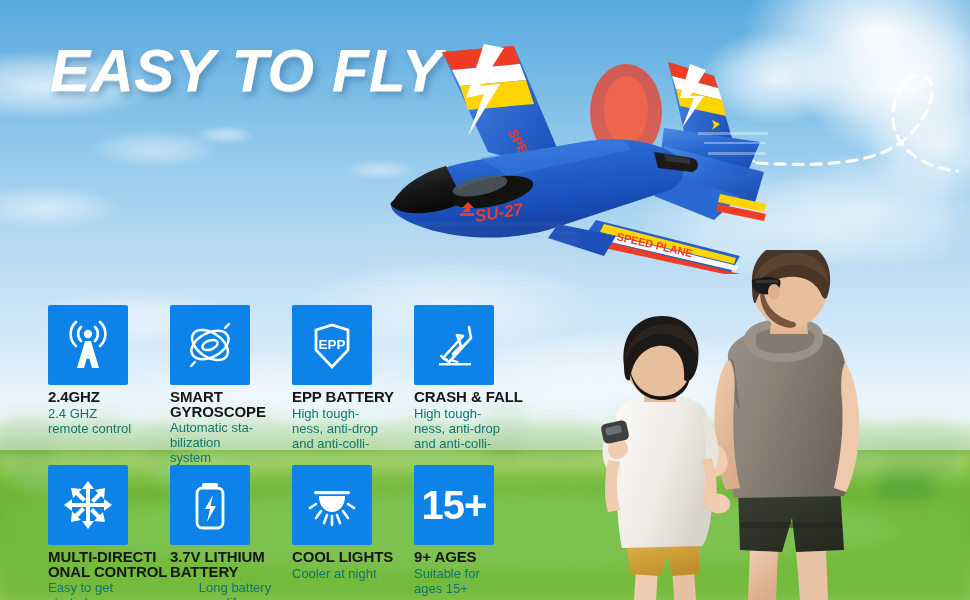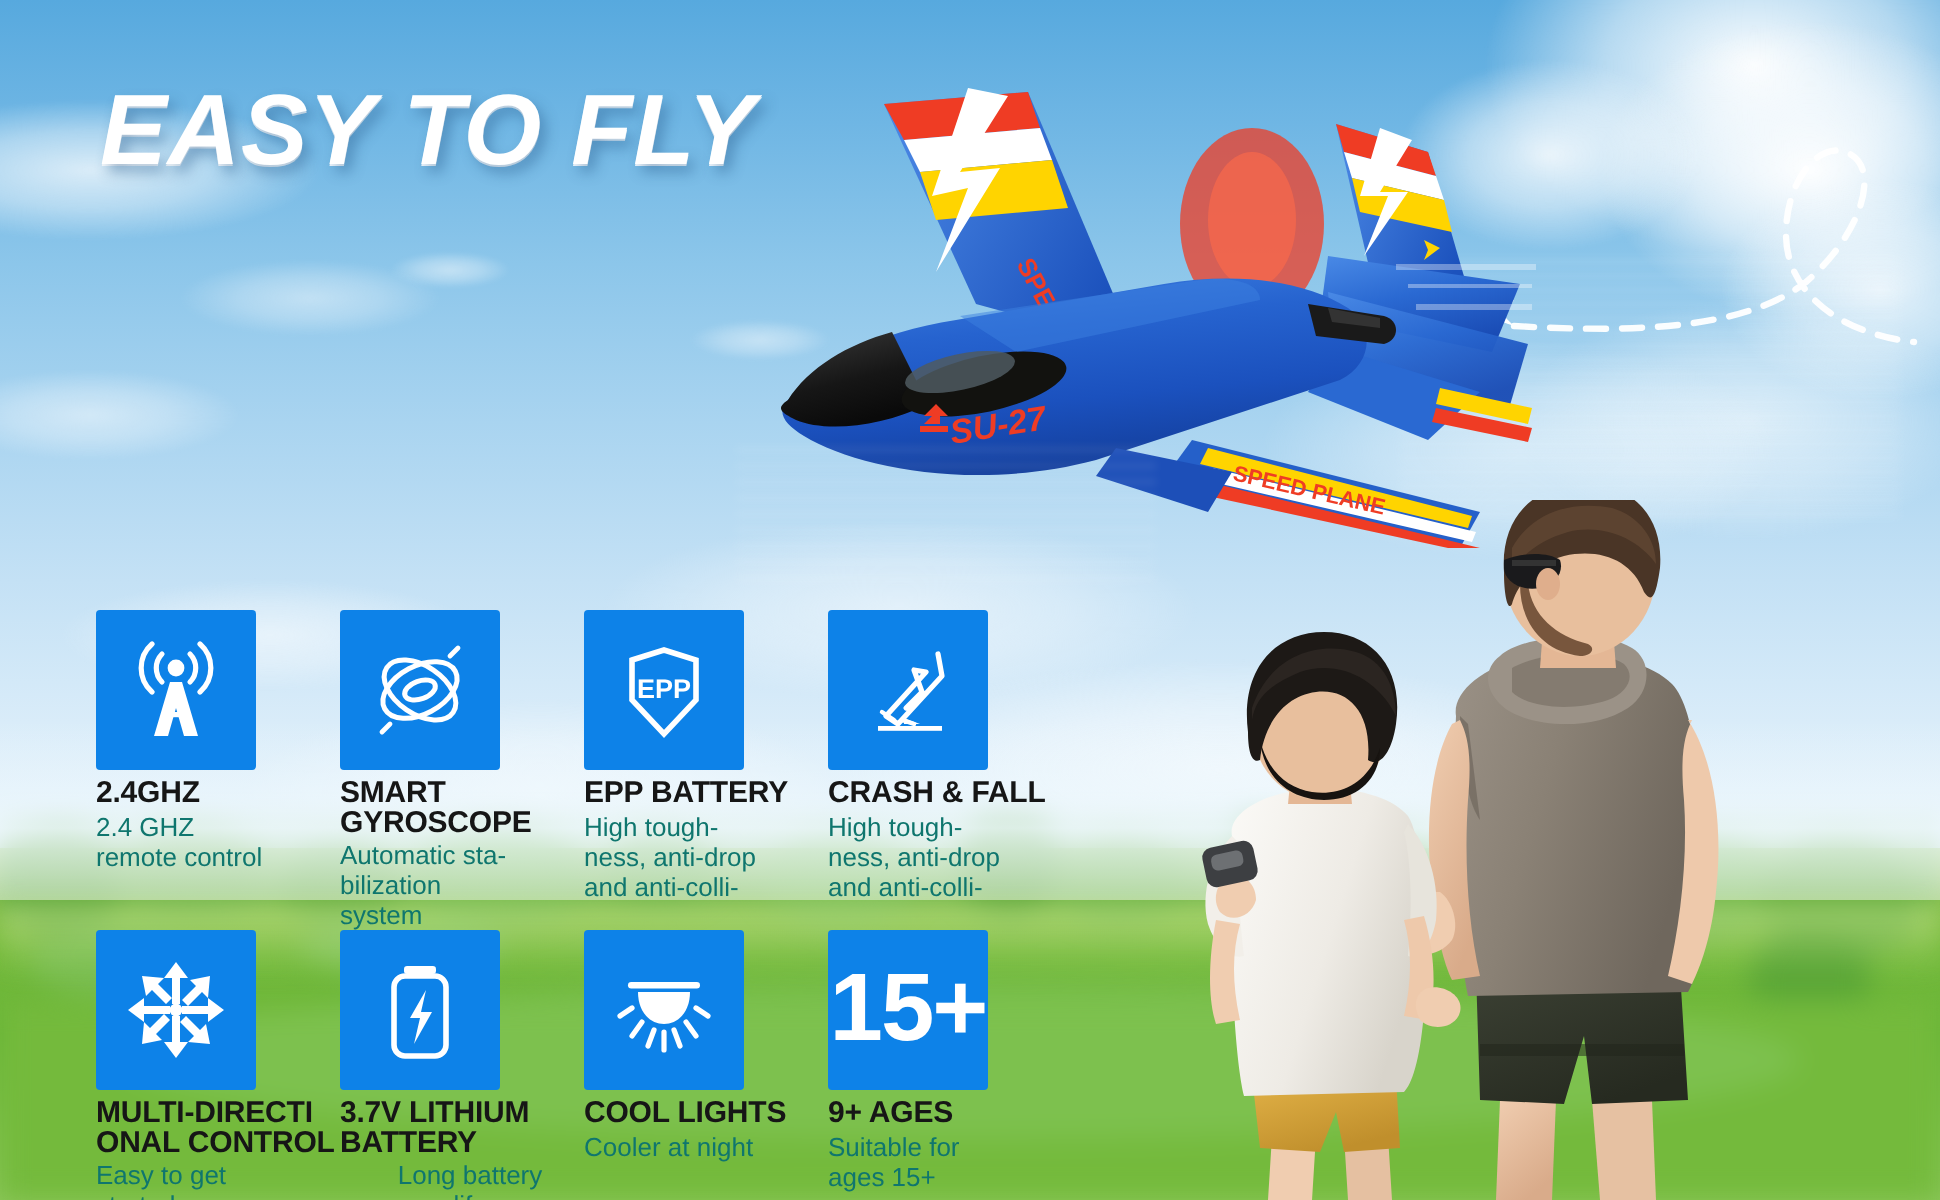--- a/index.html
+++ b/index.html
@@ -72,21 +72,21 @@
   }
   .glow-strip {
     position:absolute; left:0; top:452px; width:970px; height:36px;
     background:linear-gradient(to bottom, rgba(205,232,150,.55), rgba(205,232,150,0));
     filter:blur(6px);
   }
 
   
   .title {
     position:absolute; left:50px; top:36px;
-    font-size:50px; font-weight:bold; font-style:italic;
+    font-size:60px; font-weight:bold; font-style:italic;
     letter-spacing:0.5px; color:#ffffff;
     text-shadow:3px 4px 7px rgba(40,90,140,.45), 0 1px 0 rgba(255,255,255,.9);
     white-space:nowrap;
   }
 
   
   .flightpath { position:absolute; left:735px; top:55px; width:235px; height:135px; }
 
   
   .plane { position:absolute; left:368px; top:24px; width:400px; height:250px; }
@@ -123,21 +123,21 @@
     margin-top:5px;
     font-size:15px; font-weight:bold; color:#161616;
     line-height:14.5px; letter-spacing:-0.1px;
   }
   .f-desc {
     margin-top:1px;
     font-size:13px; color:#0f766e; line-height:15px;
   }
   .f-desc.centered { text-align:center; }
   .badge-text {
-    color:#fff; font-size:48px; font-weight:bold; line-height:40px;
+    color:#fff; font-size:40px; font-weight:bold; line-height:40px;
     letter-spacing:-1px;
   }
 </style>
 </head>
 <body>
 
 <div id="stage">
 
   <div class="sky">
     <div class="cloud c-tr1"></div>

